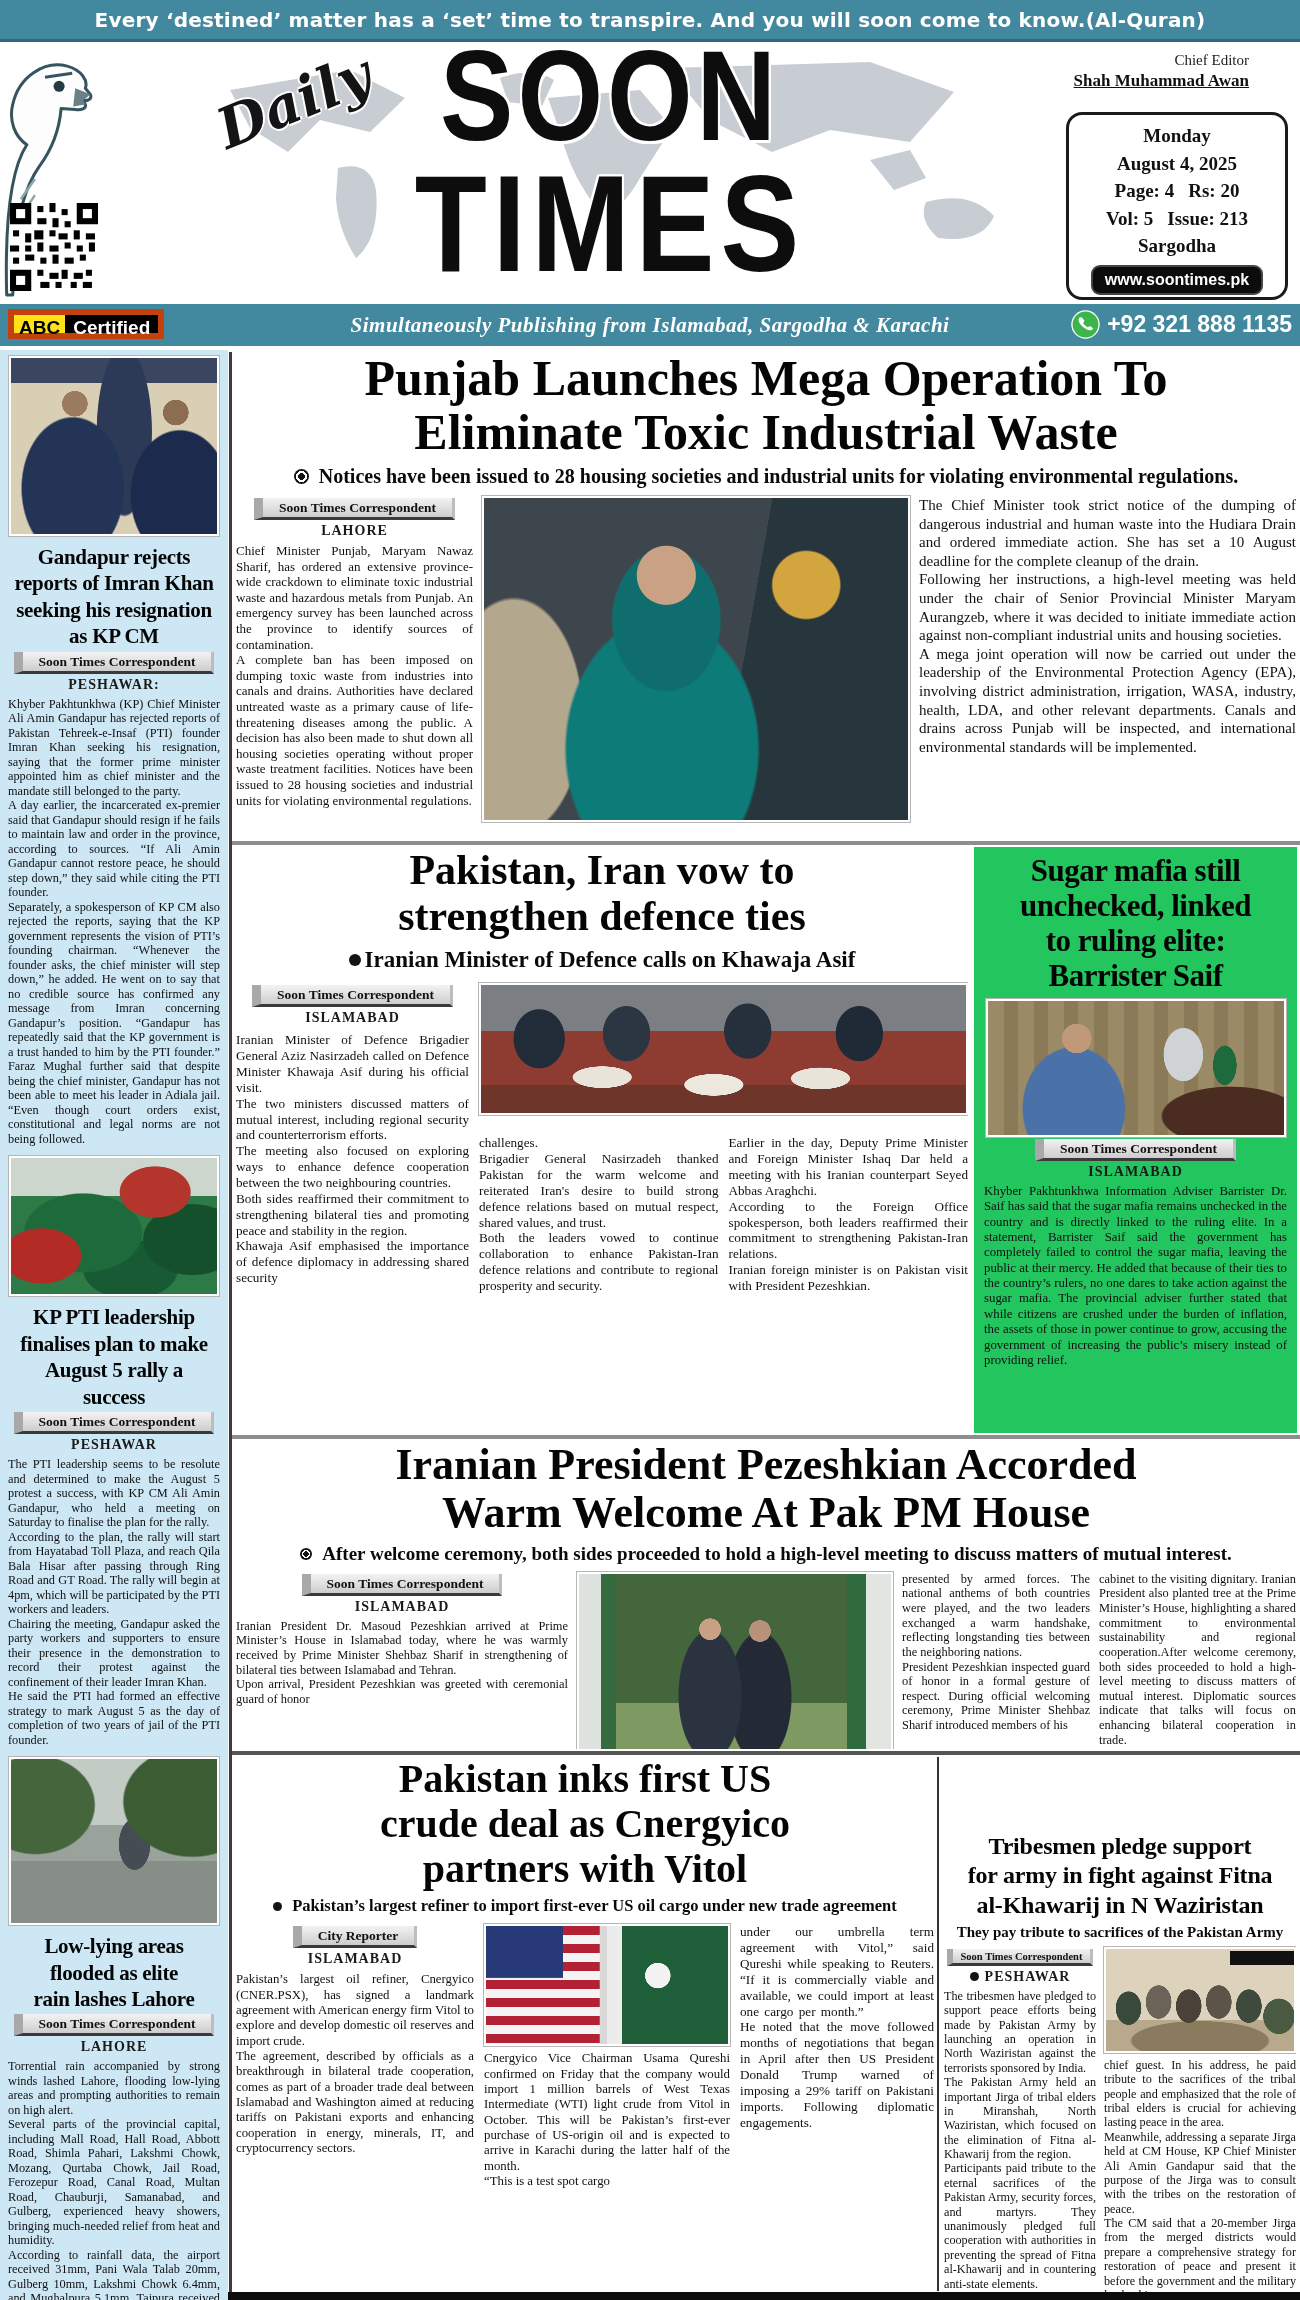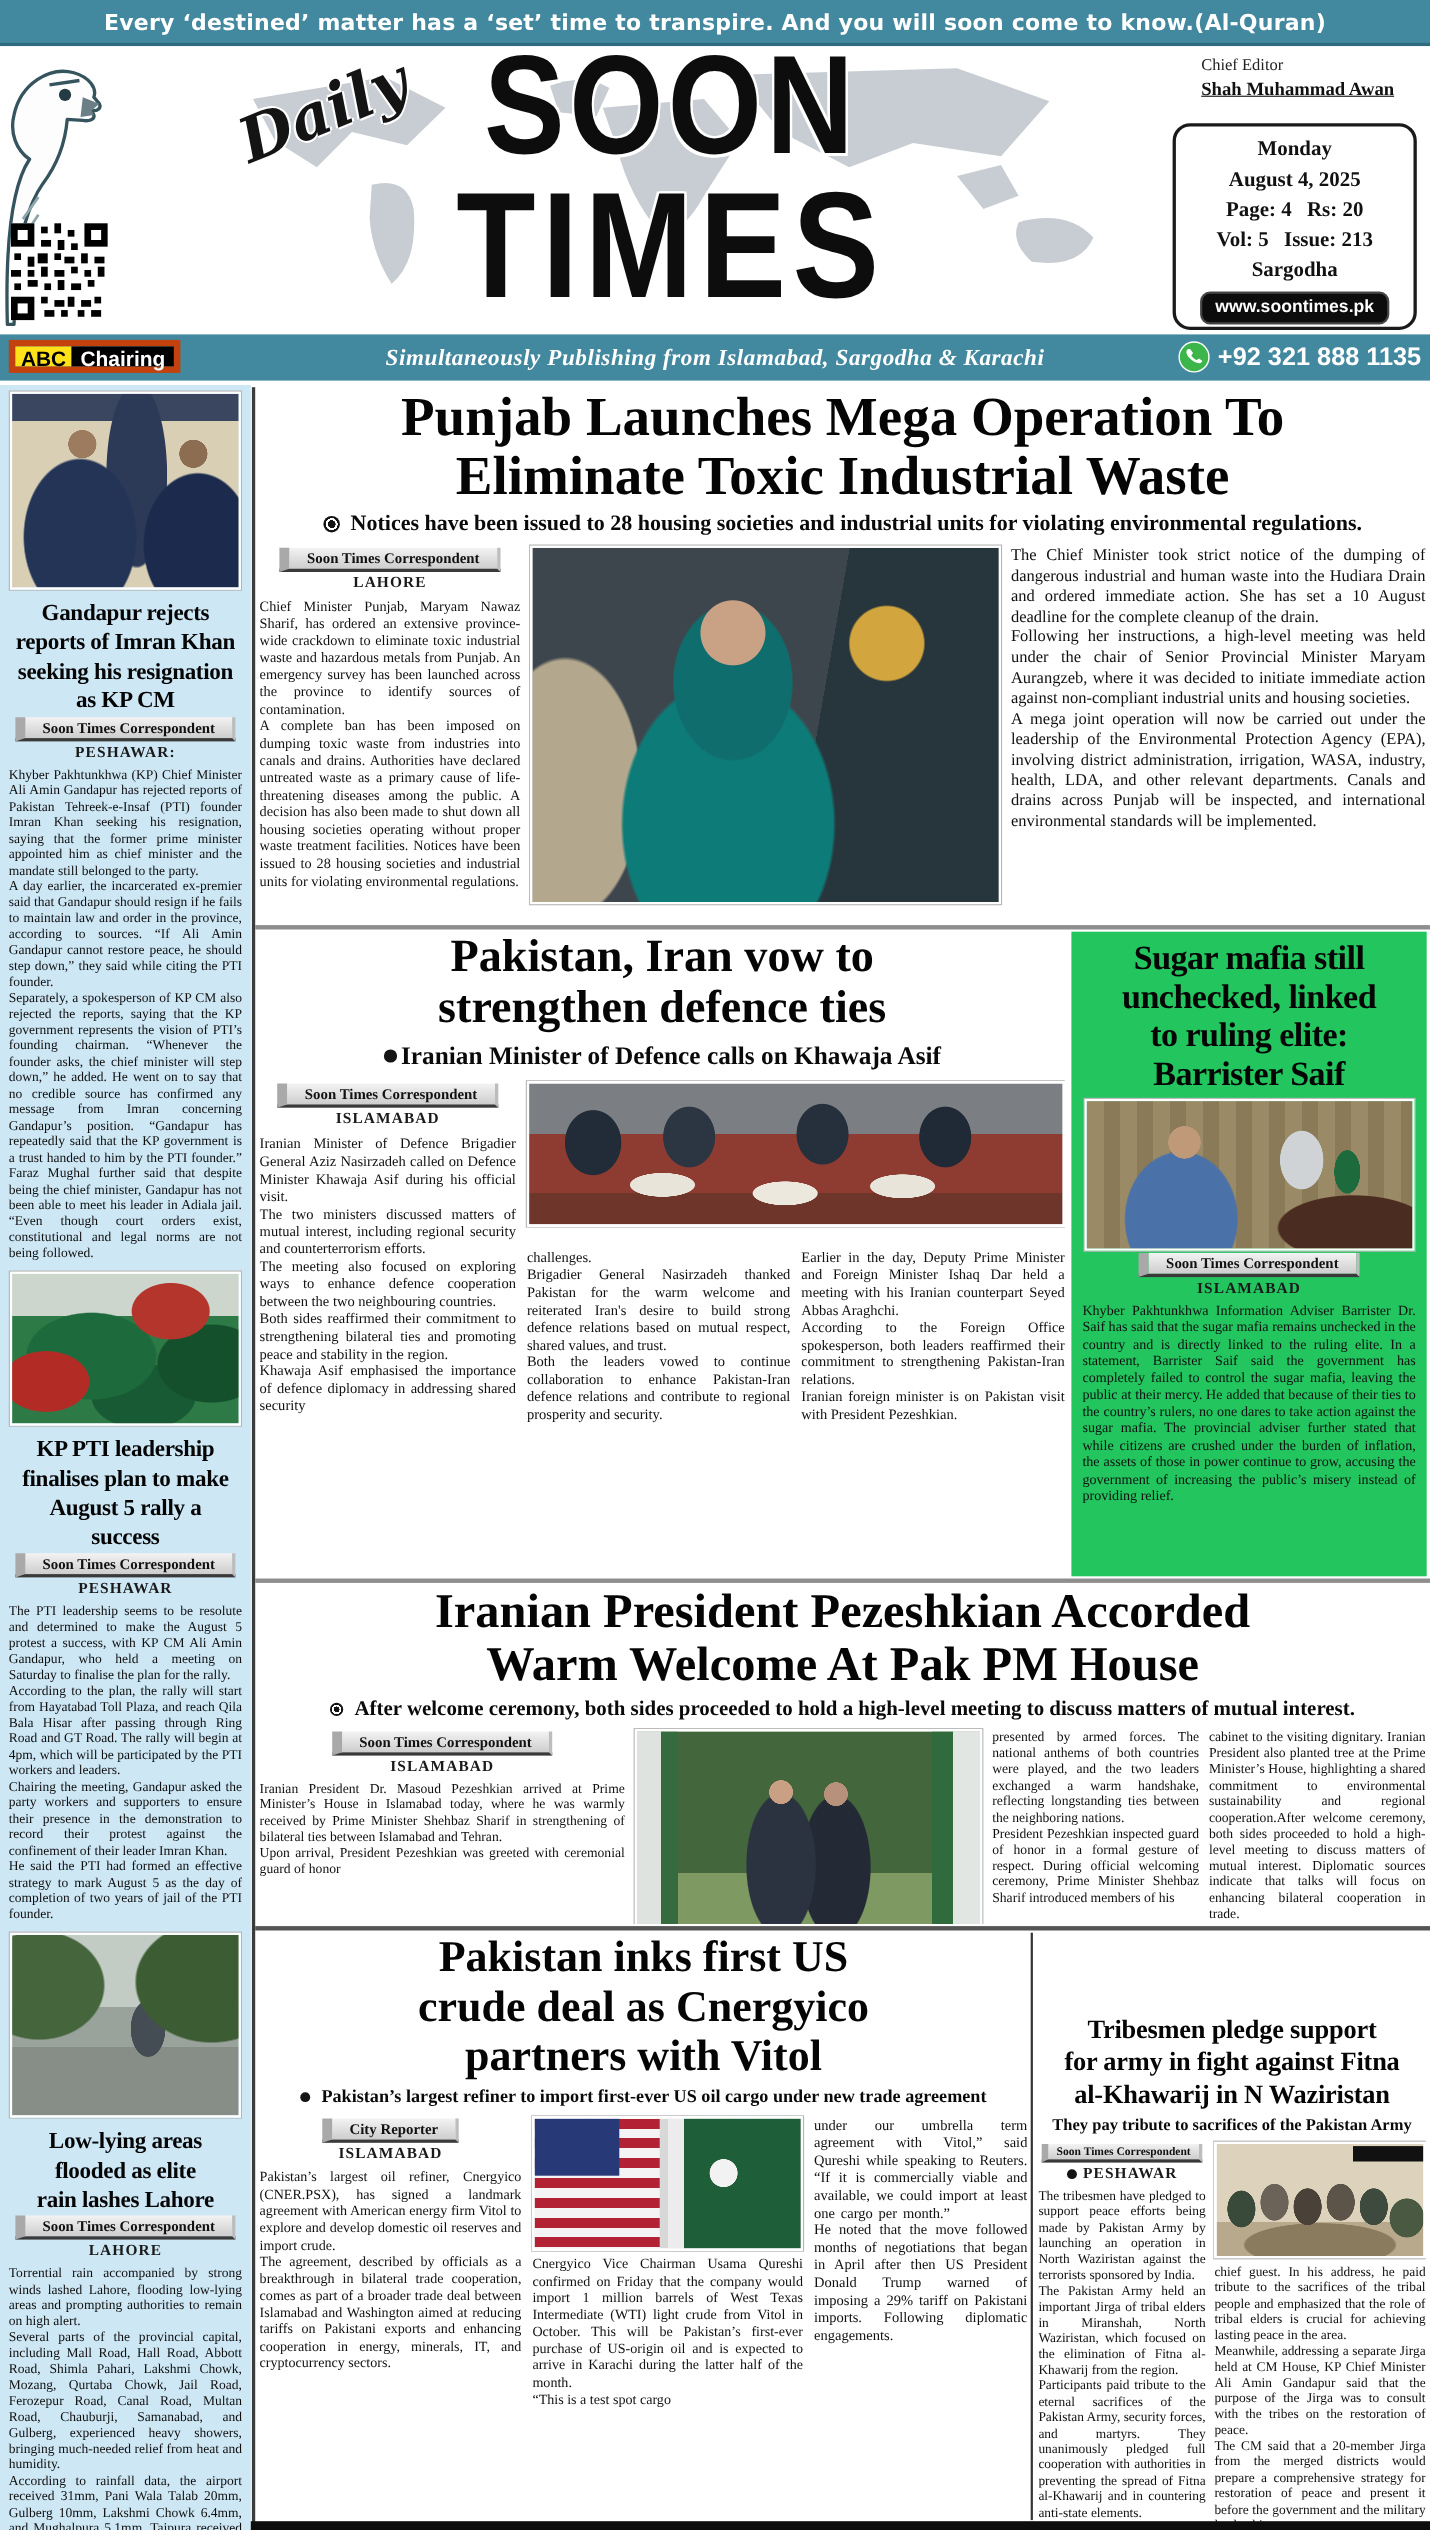--- a/index.html
+++ b/index.html
@@ -20,21 +20,21 @@
   .mapwrap { position:absolute; left:150px; top:8px; width:920px; height:250px; }
   .mast-text { position:absolute; left:170px; top:-6px; width:880px; text-align:center;
                transform:scaleY(1.16); transform-origin:top;
                font-family:"Liberation Sans", sans-serif; font-weight:900; color:#0d0d0d;
                text-shadow:2px 0 #fff,-2px 0 #fff,0 2px #fff,0 -2px #fff,2px 2px #fff,-2px -2px #fff,2px -2px #fff,-2px 2px #fff; }
   .mast-top { font-size:110px; line-height:.95; letter-spacing:4px; }
   .mast-bottom { font-size:118px; line-height:.98; letter-spacing:6px; }
   .daily { position:absolute; left:214px; top:26px; font:italic 700 56px "DejaVu Serif", serif;
            transform:rotate(-22deg); color:#141414;
            text-shadow:2px 0 #fff,-2px 0 #fff,0 2px #fff,0 -2px #fff; }
-  .chief { position:absolute; left:1092px; top:10px; width:205px; text-align:left; }
+  .chief { position:absolute; left:1044px; top:10px; width:205px; text-align:right; }
   .chief-label { font:400 15px "Liberation Serif", serif; color:#222; }
   .chief-name { font:700 17px "Liberation Serif", serif; color:#111; text-decoration:underline; margin-top:2px; }
   .infobox { position:absolute; left:1066px; top:70px; width:222px; height:188px;
              border:3px solid #1a1a1a; border-radius:16px; background:#fff; text-align:center; padding-top:7px; }
   .infobox .ln { font:700 19px "Liberation Serif", serif; color:#111; line-height:1.45; }
   .infobox .row { display:flex; justify-content:center; gap:14px; }
   .sitepill { display:table; margin:7px auto 0; background:#0c0c0c; color:#fff; border-radius:7px;
               padding:4px 12px; font:700 16px "Liberation Sans", sans-serif; box-shadow:0 0 0 2px #444; }
 
   
@@ -321,21 +321,21 @@
       <svg class="wa" viewBox="0 0 24 24">
         <circle cx="12" cy="12" r="11" fill="#fff"></circle>
         <circle cx="12" cy="12" r="10" fill="#3cb54a"></circle>
         <path d="M7.4 6.6 C6.3 7.8 6.2 9.8 8.5 12.4 C10.8 15.0 13.6 16.4 15.4 16.5 C16.6 16.6 17.6 15.8 17.9 14.9 L15.5 13.1 L13.8 14.1 C12.7 13.8 10.8 12.3 10.1 10.9 L11.3 9.3 L9.2 6.4 Z" fill="#fff"></path>
       </svg>
       <span class="phone">+92 321 888 1135</span>
     </div>
   </div>
   <div class="abcbadge">
     <span class="abc-y">ABC</span>
-    <span class="abc-b">Chairing</span>
+    <span class="abc-b">Certified</span>
   </div>
 
   <div class="leftcol">
     <div class="ph ph-gandapur"></div>
     <div class="hl hl-left">Gandapur rejects
 reports of Imran Khan
 seeking his resignation
 as KP CM</div>
     <div class="byline">Soon Times Correspondent</div>
     <div class="dateline">PESHAWAR:</div>

